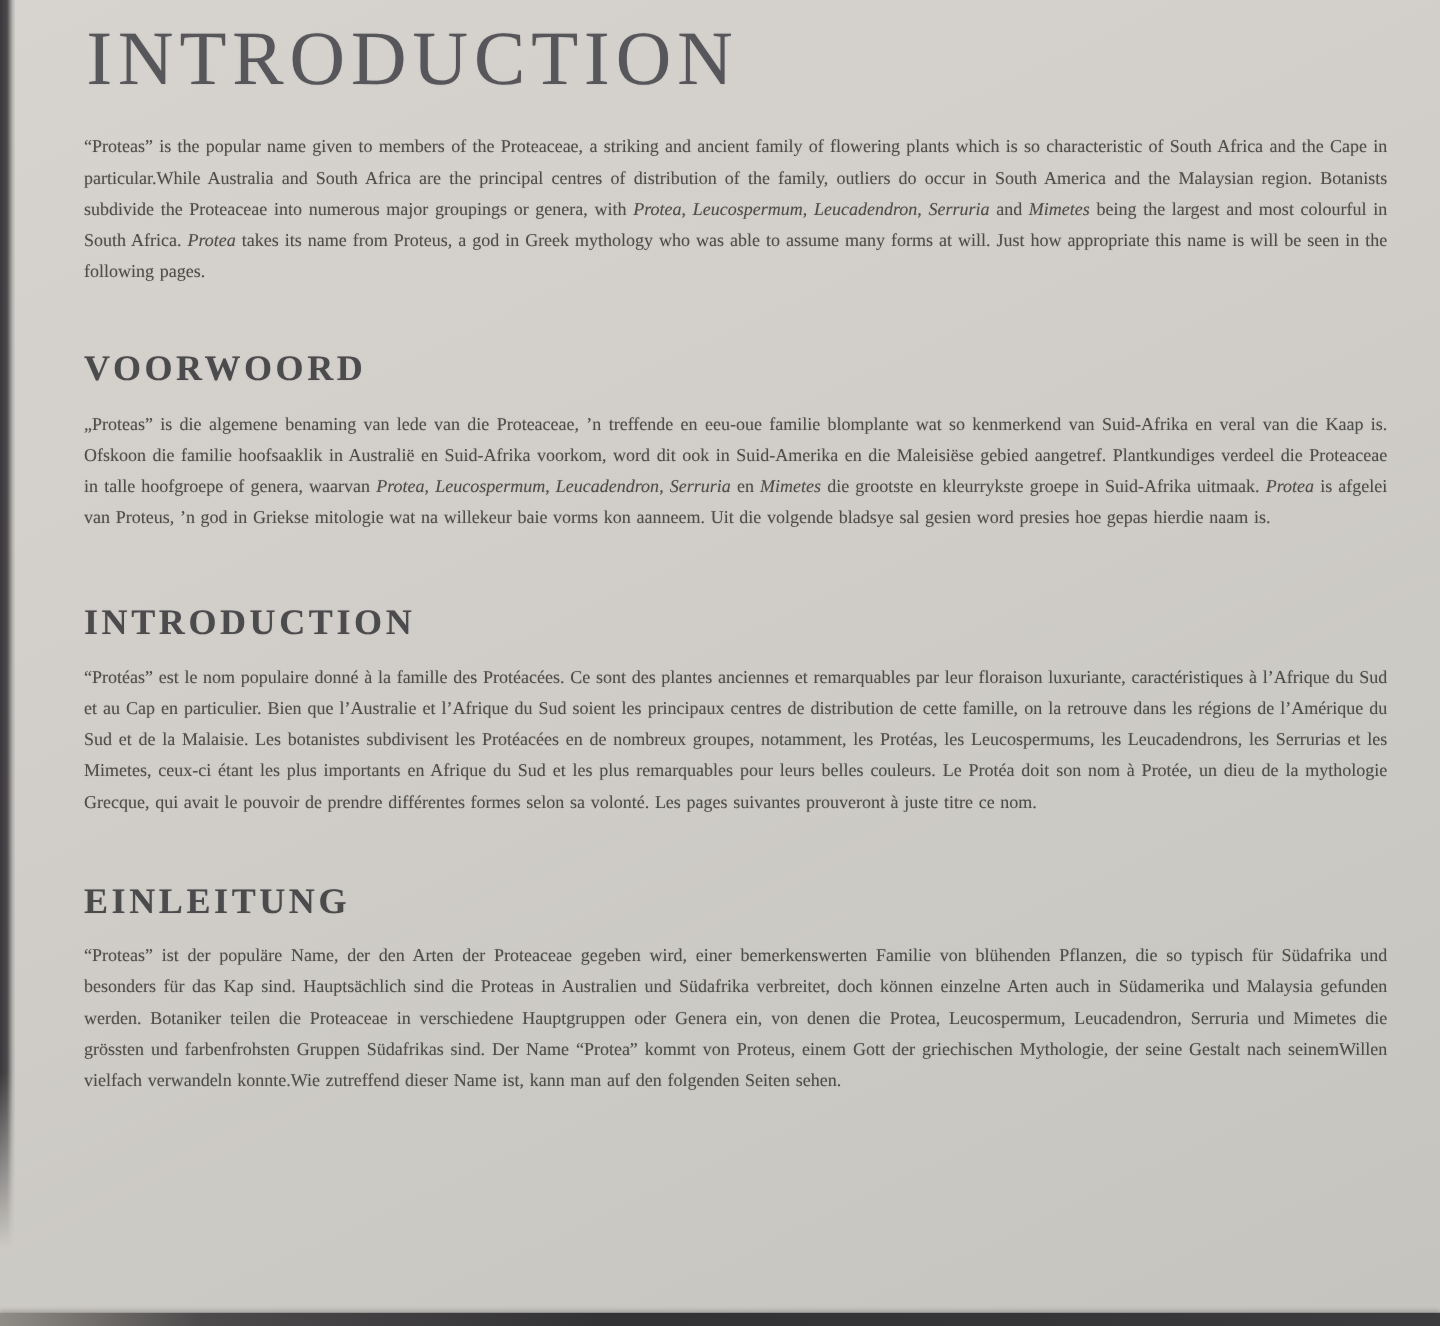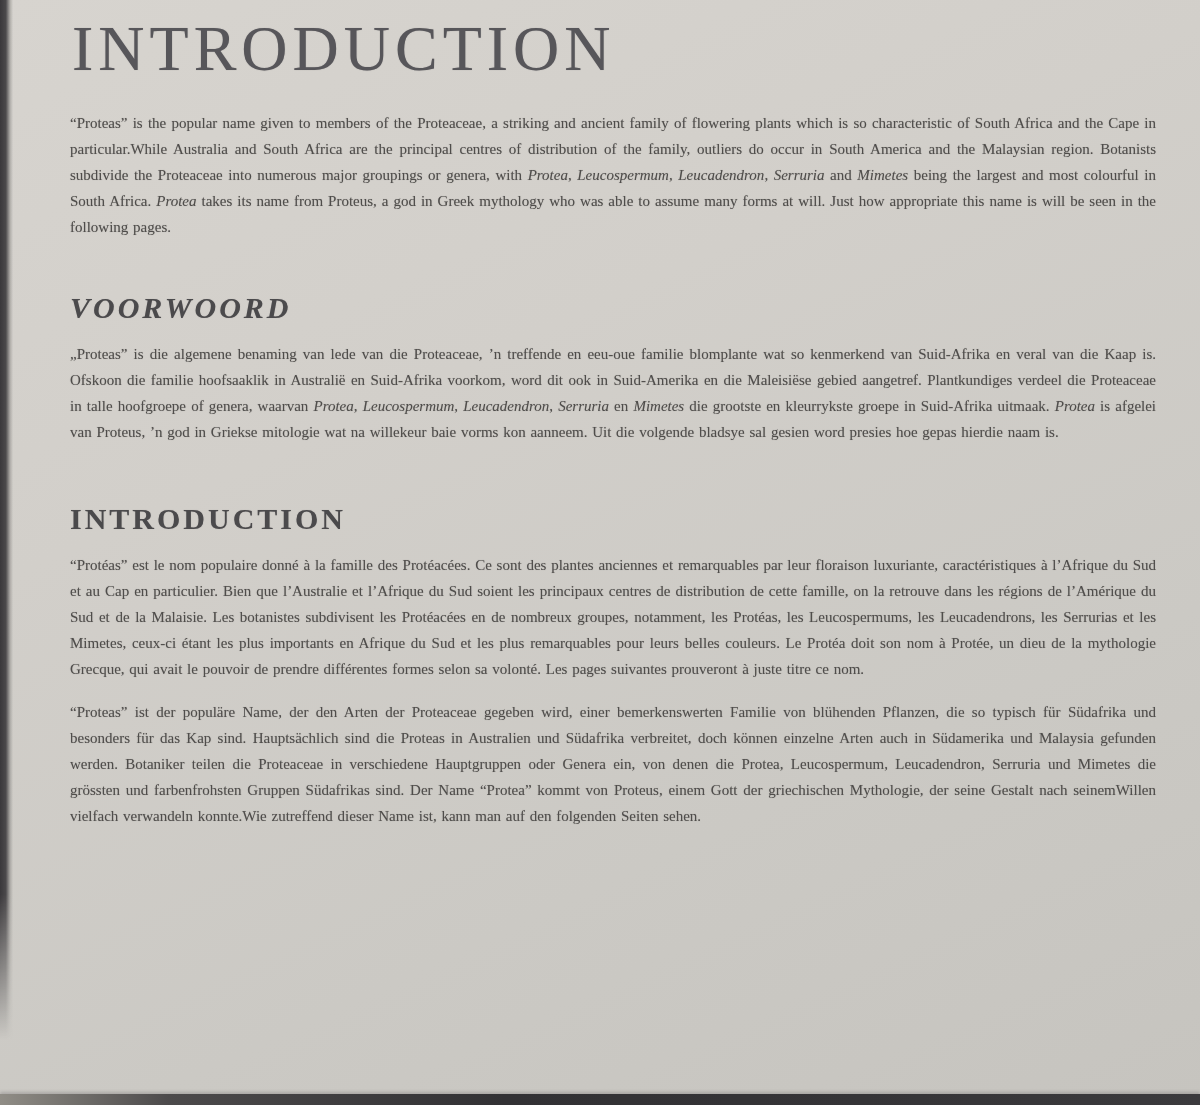--- a/index.html
+++ b/index.html
@@ -39,21 +39,21 @@
     margin: 0;
     font-size: 15px;
     line-height: 26px;
     text-align: justify;
     color: #4f4d4b;
     word-spacing: 1px;
     text-shadow: 0 0 1px rgba(79,77,75,0.35);
   }
   .it { font-style: italic; }
   .sec-english p.body { margin-top: 24px; }
-  .sec-afrikaans h2 { margin: 52px 0 0; font-style: italic; }
+  .sec-afrikaans h2 { margin: 52px 0 0; }
   .sec-afrikaans p.body { margin-top: 18px; }
   .sec-french h2 { margin: 58px 0 0; }
   .sec-french p.body { margin-top: 17px; }
   .sec-german h2 { margin: 54px 0 0; }
   .sec-german p.body { margin-top: 17px; }
   .edge-left {
     position: absolute;
     left: 0; top: 0;
     width: 13px; height: 1040px;
     background: linear-gradient(to right, #3a383b 0%, #4b494b 45%, rgba(110,108,106,0.35) 78%, rgba(110,108,106,0) 100%);
@@ -84,20 +84,21 @@
       <h2 class="heading">VOORWOORD</h2>
       <p class="body"><span>„Proteas” is die algemene benaming van lede van die Proteaceae, ’n treffende en eeu-oue familie blomplante wat so kenmerkend van Suid-Afrika en veral van die Kaap is. Ofskoon die familie hoofsaaklik in Australië en Suid-Afrika voorkom, word dit ook in Suid-Amerika en die Maleisiëse gebied aangetref. Plantkundiges verdeel die Proteaceae in talle hoofgroepe of genera, waarvan </span><span class="it">Protea</span><span>, </span><span class="it">Leucospermum</span><span>, </span><span class="it">Leucadendron</span><span>, </span><span class="it">Serruria</span><span> en </span><span class="it">Mimetes</span><span> die grootste en kleurrykste groepe in Suid-Afrika uitmaak. </span><span class="it">Protea</span><span> is afgelei van Proteus, ’n god in Griekse mitologie wat na willekeur baie vorms kon aanneem. Uit die volgende bladsye sal gesien word presies hoe gepas hierdie naam is.</span></p>
     </section>
 
     <section class="sec-french">
       <h2 class="heading">INTRODUCTION</h2>
       <p class="body"><span>“Protéas” est le nom populaire donné à la famille des Protéacées. Ce sont des plantes anciennes et remarquables par leur floraison luxuriante, caractéristiques à l’Afrique du Sud et au Cap en particulier. Bien que l’Australie et l’Afrique du Sud soient les principaux centres de distribution de cette famille, on la retrouve dans les régions de l’Amérique du Sud et de la Malaisie. Les botanistes subdivisent les Protéacées en de nombreux groupes, notamment, les Protéas, les Leucospermums, les Leucadendrons, les Serrurias et les Mimetes, ceux-ci étant les plus importants en Afrique du Sud et les plus remarquables pour leurs belles couleurs. Le Protéa doit son nom à Protée, un dieu de la mythologie Grecque, qui avait le pouvoir de prendre différentes formes selon sa volonté. Les pages suivantes prouveront à juste titre ce nom.</span></p>
     </section>
 
     <section class="sec-german">
+      <h2 class="heading">EINLEITUNG</h2>
       <p class="body"><span>“Proteas” ist der populäre Name, der den Arten der Proteaceae gegeben wird, einer bemerkenswerten Familie von blühenden Pflanzen, die so typisch für Südafrika und besonders für das Kap sind. Hauptsächlich sind die Proteas in Australien und Südafrika verbreitet, doch können einzelne Arten auch in Südamerika und Malaysia gefunden werden. Botaniker teilen die Proteaceae in verschiedene Hauptgruppen oder Genera ein, von denen die Protea, Leucospermum, Leucadendron, Serruria und Mimetes die grössten und farbenfrohsten Gruppen Südafrikas sind. Der Name “Protea” kommt von Proteus, einem Gott der griechischen Mythologie, der seine Gestalt nach seinemWillen vielfach verwandeln konnte.Wie zutreffend dieser Name ist, kann man auf den folgenden Seiten sehen.</span></p>
     </section>
 
   </div>
 
   <div class="edge-left"></div>
   <div class="edge-bottom"></div>
 </div>
 
 </body></html>

